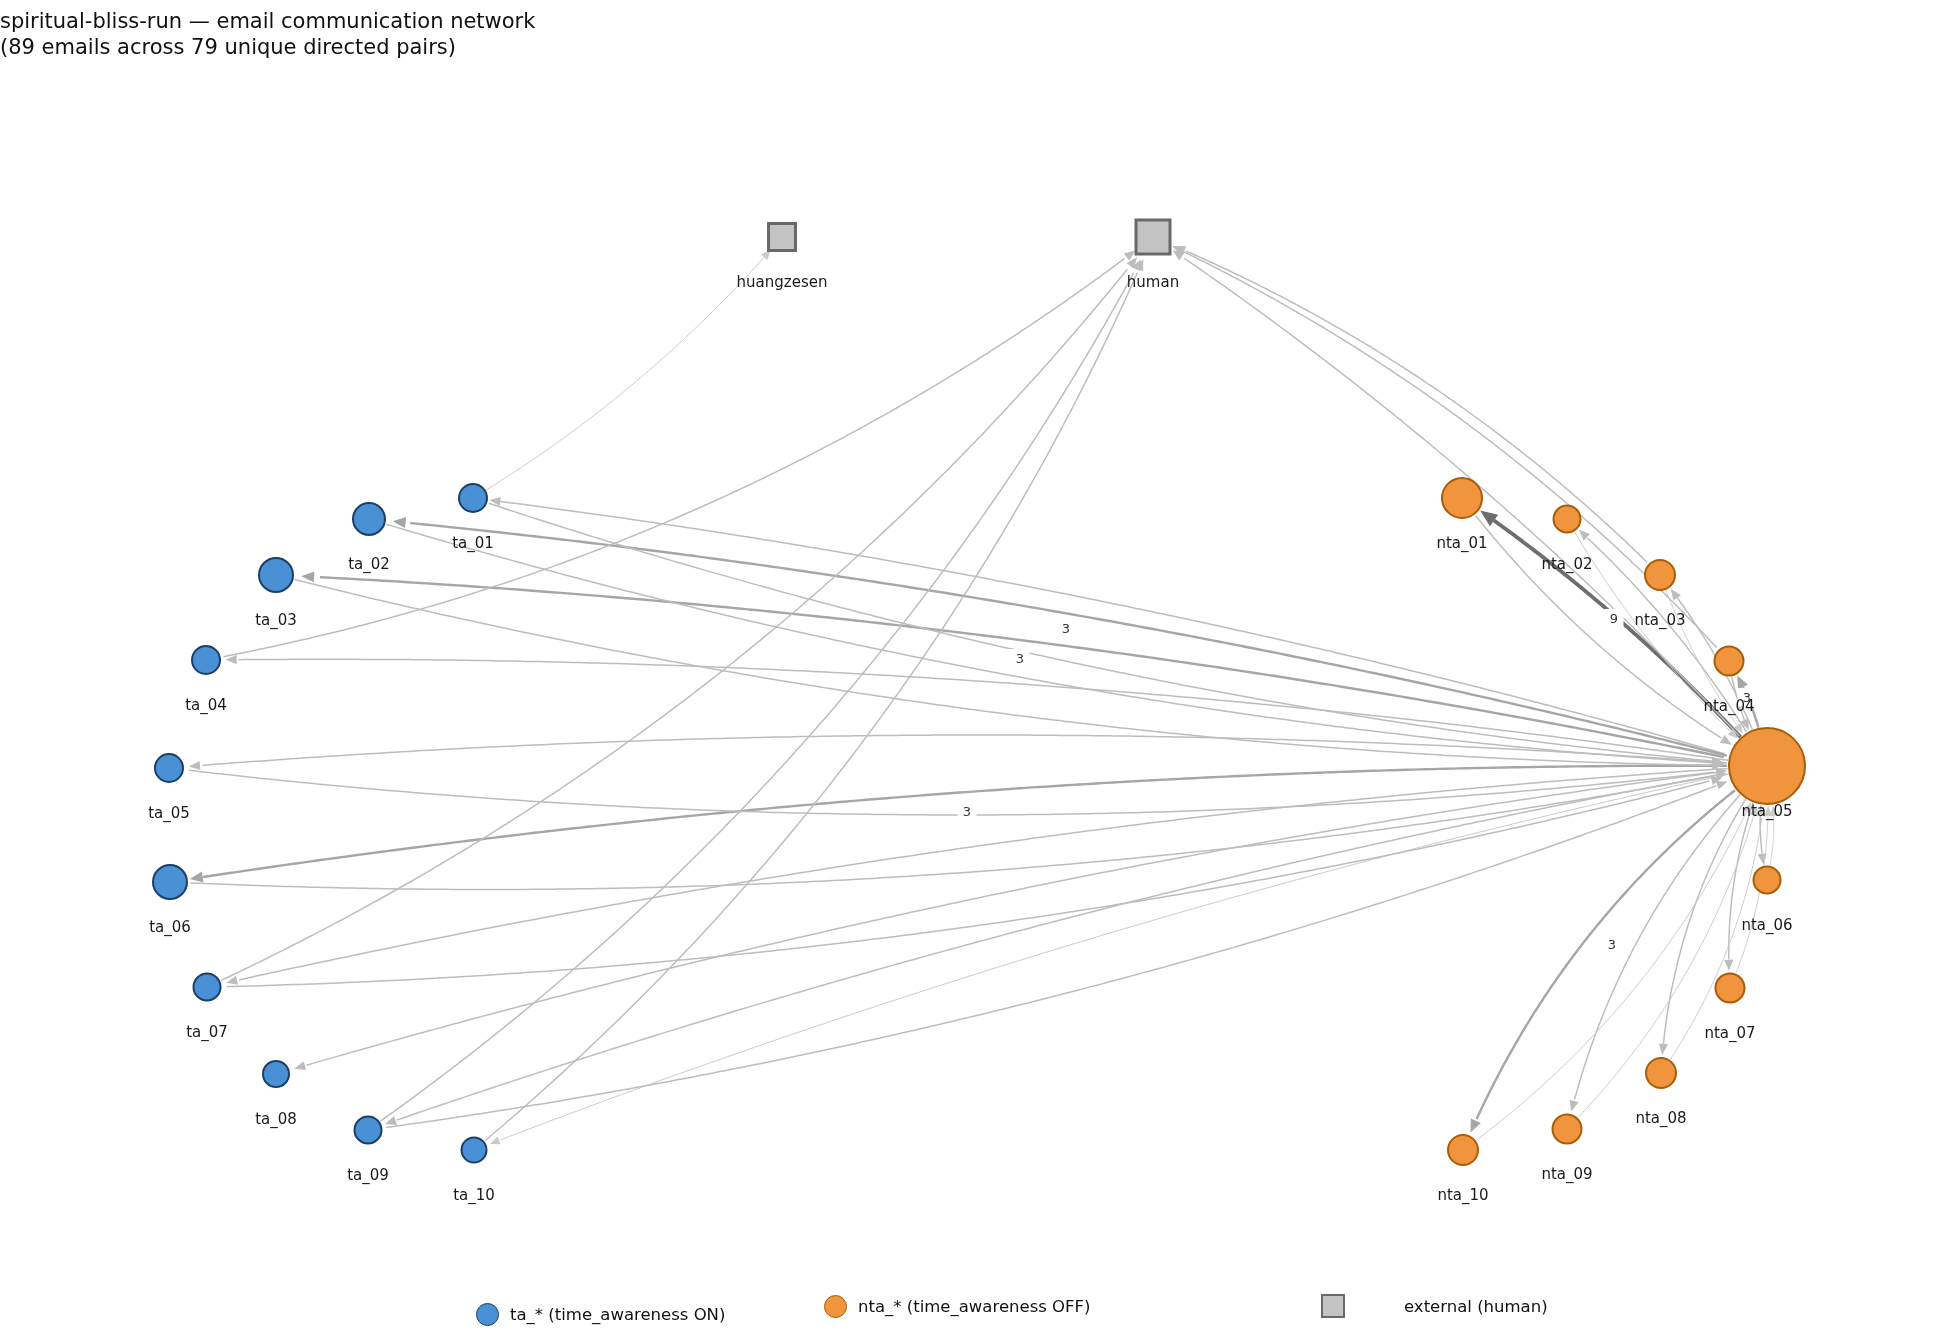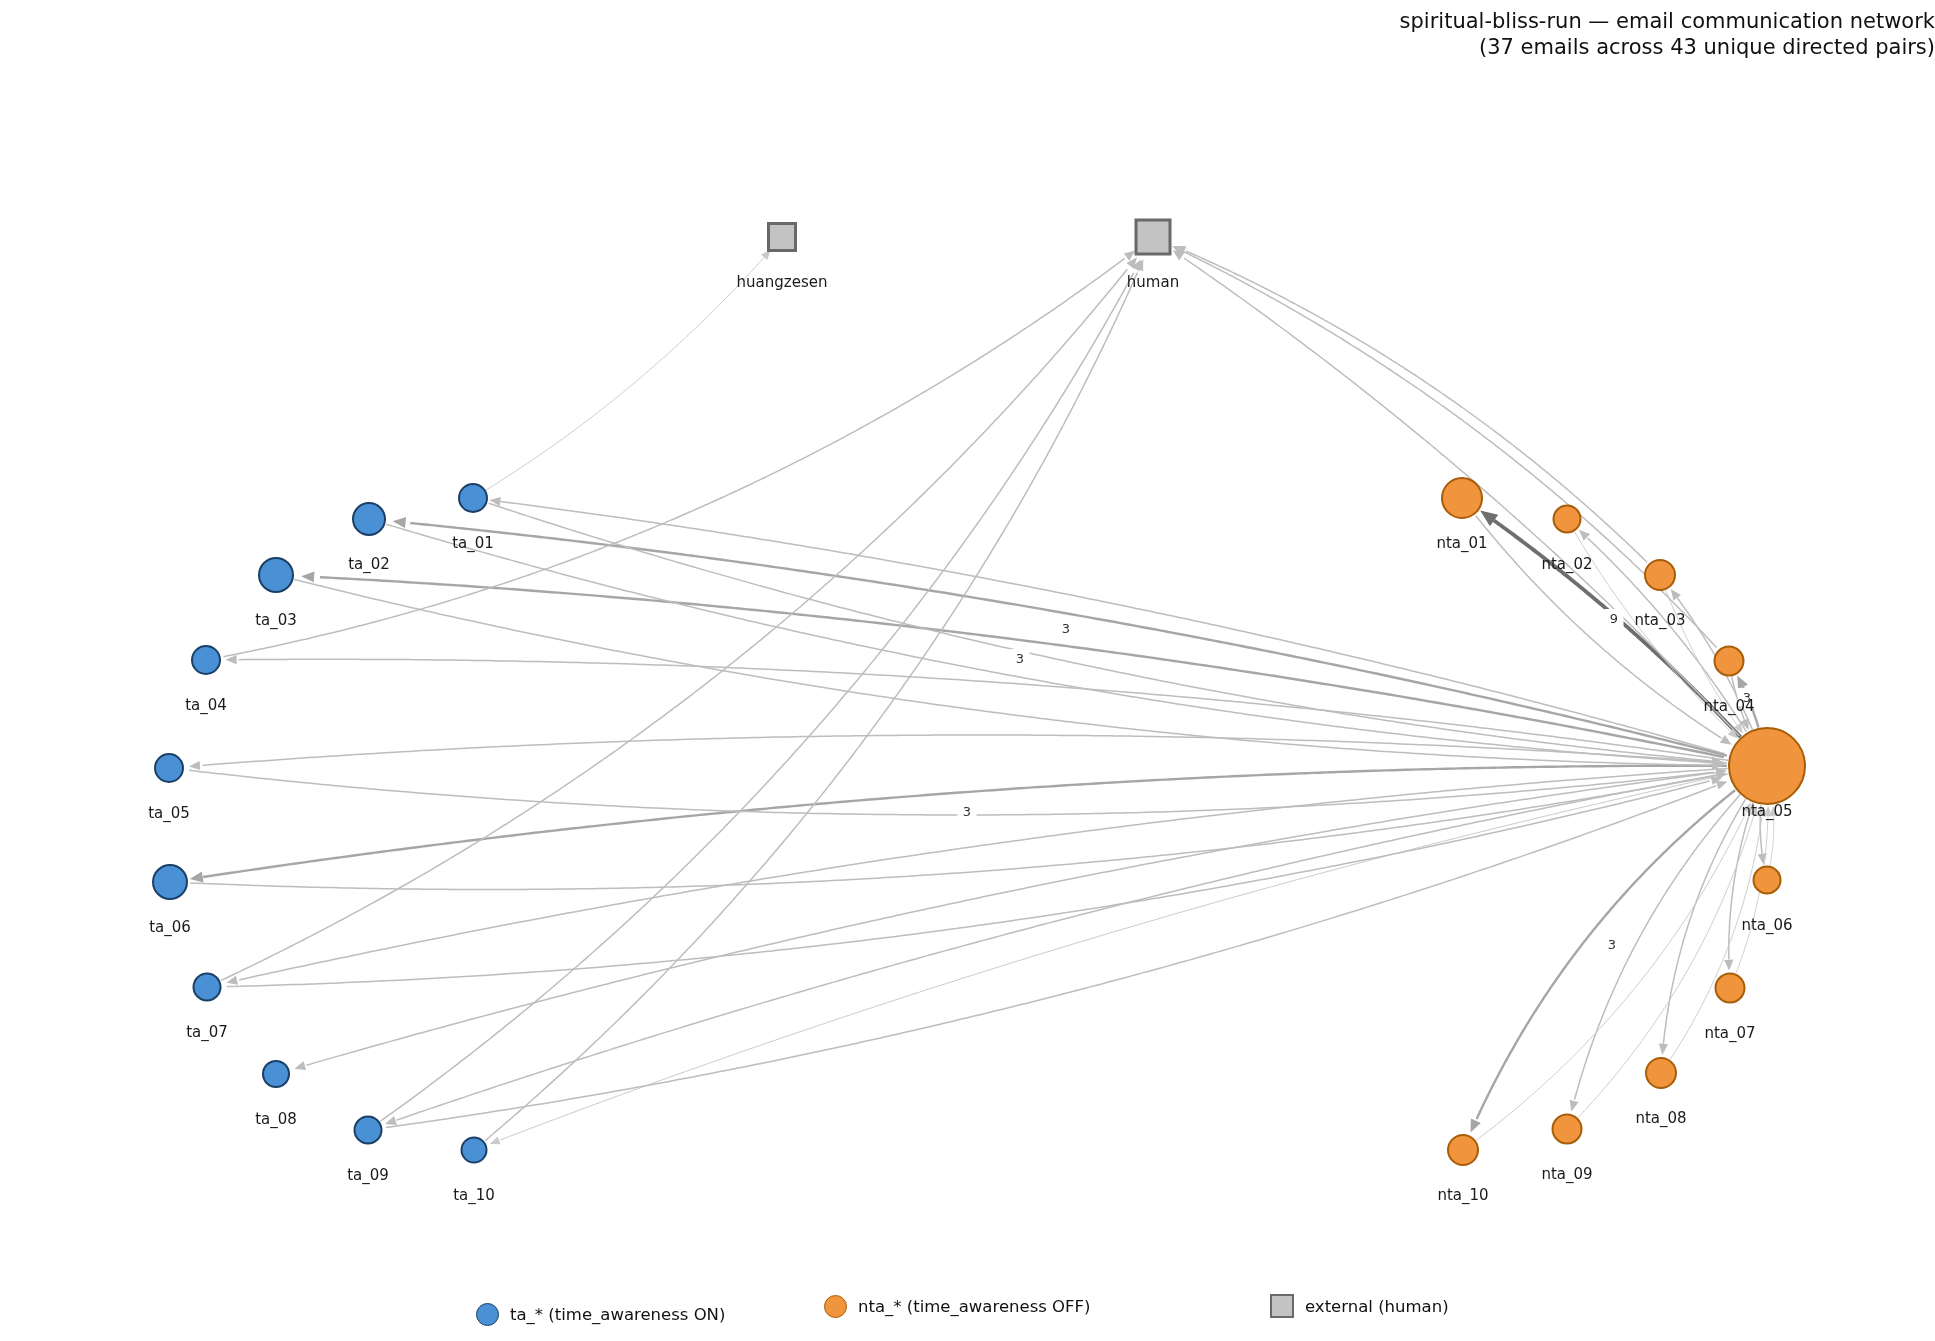--- a/index.html
+++ b/index.html
@@ -1,39 +1,39 @@
 <!DOCTYPE html>
 <html><head>
 <meta charset="utf-8">
 <style>
   html,body{margin:0;padding:0;background:#ffffff;}
   body{width:1935px;height:1341px;position:relative;overflow:hidden;
        font-family:"DejaVu Sans","Liberation Sans",sans-serif;}
-  .figure-title{position:absolute;left:0;right:0;top:8px;text-align:right;color:#111;}
+  .figure-title{position:absolute;left:0;right:0;top:8px;text-align:left;color:#111;}
   .figure-title .t1{font-size:21px;line-height:26px;}
   .figure-title .t2{font-size:21px;line-height:26px;}
   #graph-svg{position:absolute;left:0;top:0;}
   .legend{position:absolute;top:1291px;left:0;width:100%;height:34px;}
   .legend-item{position:absolute;display:flex;align-items:center;height:30px;}
   .legend-item .marker{display:inline-block;}
   .legend-item .marker.circle{width:21px;height:21px;border-radius:50%;}
   .legend-item .marker.circle.ta{background:#4a90d5;border:1.5px solid #1b3f66;}
   .legend-item .marker.circle.nta{background:#f0943d;border:1.5px solid #a85d08;}
   .legend-item .marker.square{width:20px;height:20px;background:#c3c3c3;border:2.5px solid #696969;}
   .legend-item .label{margin-left:11px;font-size:16.5px;color:#111;white-space:nowrap;}
   #li-ta{left:476px;margin-top:8px;}
   #li-nta{left:824px;}
-  #li-ext{left:1270px;}
+  #li-ext{left:1321px;gap:48px;}
 </style>
 </head>
 <body>
 
 <div class="figure-title">
   <div class="t1">spiritual-bliss-run — email communication network</div>
-  <div class="t2">(37 emails across 43 unique directed pairs)</div>
+  <div class="t2">(89 emails across 79 unique directed pairs)</div>
 </div>
 
 <svg id="graph-svg" width="1935" height="1341" viewBox="0 0 1935 1341">
     <path d="M1724.6 753.7L1719.2 752.2L1713.9 750.7L1708.6 749.2L1703.3 747.7L1698.0 746.2L1692.7 744.7L1687.4 743.2L1682.1 741.7L1676.8 740.2L1671.4 738.7L1666.1 737.2L1660.8 735.8L1655.5 734.3L1650.2 732.8L1644.8 731.3L1639.5 729.9L1634.2 728.4L1628.9 727.0L1623.6 725.5L1618.2 724.1L1612.9 722.6L1607.6 721.2L1602.3 719.7L1596.9 718.3L1591.6 716.9L1586.3 715.4L1581.0 714.0L1575.6 712.6L1570.3 711.2L1565.0 709.8L1559.6 708.4L1554.3 707.0L1549.0 705.6L1543.6 704.2L1538.3 702.8L1533.0 701.4L1527.6 700.0L1522.3 698.6L1517.0 697.2L1511.6 695.8L1506.3 694.5L1501.0 693.1L1495.6 691.7L1490.3 690.4L1484.9 689.0L1479.6 687.6L1474.2 686.3L1468.9 684.9L1463.6 683.6L1458.2 682.3L1452.9 680.9L1447.5 679.6L1442.2 678.3L1436.8 676.9L1431.5 675.6L1426.1 674.3L1420.8 673.0L1415.4 671.7L1410.1 670.4L1404.7 669.0L1399.4 667.7L1394.0 666.4L1388.7 665.2L1383.3 663.9L1377.9 662.6L1372.6 661.3L1367.2 660.0L1361.9 658.7L1356.5 657.5L1351.2 656.2L1345.8 654.9L1340.4 653.7L1335.1 652.4L1329.7 651.1L1324.3 649.9L1319.0 648.6L1313.6 647.4L1308.2 646.2L1302.9 644.9L1297.5 643.7L1292.1 642.5L1286.8 641.2L1281.4 640.0L1276.0 638.8L1270.7 637.6L1265.3 636.4L1259.9 635.2L1254.5 634.0L1249.2 632.8L1243.8 631.6L1238.4 630.4L1233.0 629.2L1227.7 628.0L1222.3 626.8L1216.9 625.6L1211.5 624.4L1206.2 623.3L1200.8 622.1L1195.4 620.9L1190.0 619.8L1184.6 618.6L1179.2 617.5L1173.9 616.3L1168.5 615.2L1163.1 614.0L1157.7 612.9L1152.3 611.7L1146.9 610.6L1141.5 609.5L1136.1 608.4L1130.8 607.2L1125.4 606.1L1120.0 605.0L1114.6 603.9L1109.2 602.8L1103.8 601.7L1098.4 600.6L1093.0 599.5L1087.6 598.4L1082.2 597.3L1076.8 596.2L1071.4 595.1L1066.0 594.1L1060.6 593.0L1055.2 591.9L1049.8 590.8L1044.4 589.8L1039.0 588.7L1033.6 587.7L1028.2 586.6L1022.8 585.6L1017.4 584.5L1012.0 583.5L1006.6 582.4L1001.2 581.4L995.7 580.4L990.3 579.3L984.9 578.3L979.5 577.3L974.1 576.3L968.7 575.2L963.3 574.2L957.9 573.2L952.4 572.2L947.0 571.2L941.6 570.2L936.2 569.2L930.8 568.2L925.4 567.3L919.9 566.3L914.5 565.3L909.1 564.3L903.7 563.4L898.3 562.4L892.8 561.4L887.4 560.5L882.0 559.5L876.6 558.6L871.1 557.6L865.7 556.7L860.3 555.7L854.8 554.8L849.4 553.8L844.0 552.9L838.6 552.0L833.1 551.1L827.7 550.1L822.3 549.2L816.8 548.3L811.4 547.4L806.0 546.5L800.5 545.6L795.1 544.7L789.6 543.8L784.2 542.9L778.8 542.0L773.3 541.1L767.9 540.2L762.4 539.4L757.0 538.5L751.6 537.6L746.1 536.8L740.7 535.9L735.2 535.0L729.8 534.2L724.3 533.3L718.9 532.5L713.4 531.6L708.0 530.8L702.5 530.0L697.1 529.1L691.6 528.3L686.2 527.5L680.7 526.6L675.3 525.8L669.8 525.0L664.4 524.2L658.9 523.4L653.5 522.6L648.0 521.8L642.6 521.0L637.1 520.2L631.6 519.4L626.2 518.6L620.7 517.8L615.3 517.0L609.8 516.3L604.3 515.5L598.9 514.7L593.4 513.9L587.9 513.2L582.5 512.4L577.0 511.7L571.5 510.9L566.1 510.2L560.6 509.4L555.1 508.7L549.7 507.9L544.2 507.2L538.7 506.5L533.2 505.8L527.8 505.0L522.3 504.3L516.8 503.6L511.3 502.9L505.9 502.2L500.4 501.5" fill="none" stroke="#bdbdbd" stroke-width="1.5"></path>
     <polygon points="489.4,500.1 500.9,496.9 499.8,506.0" fill="#bdbdbd"></polygon>
     <path d="M1726.8 755.6L1721.0 754.2L1715.3 752.7L1709.5 751.2L1703.8 749.8L1698.0 748.3L1692.3 746.9L1686.5 745.4L1680.8 744.0L1675.0 742.6L1669.3 741.1L1663.5 739.7L1657.8 738.3L1652.0 736.9L1646.3 735.5L1640.5 734.0L1634.7 732.6L1629.0 731.2L1623.2 729.8L1617.5 728.4L1611.7 727.0L1605.9 725.7L1600.2 724.3L1594.4 722.9L1588.6 721.5L1582.9 720.1L1577.1 718.8L1571.4 717.4L1565.6 716.0L1559.8 714.7L1554.1 713.3L1548.3 712.0L1542.5 710.6L1536.7 709.3L1531.0 708.0L1525.2 706.6L1519.4 705.3L1513.7 704.0L1507.9 702.6L1502.1 701.3L1496.3 700.0L1490.6 698.7L1484.8 697.4L1479.0 696.1L1473.2 694.8L1467.5 693.5L1461.7 692.2L1455.9 690.9L1450.1 689.6L1444.3 688.4L1438.6 687.1L1432.8 685.8L1427.0 684.5L1421.2 683.3L1415.4 682.0L1409.6 680.8L1403.9 679.5L1398.1 678.3L1392.3 677.0L1386.5 675.8L1380.7 674.5L1374.9 673.3L1369.1 672.1L1363.3 670.9L1357.5 669.6L1351.7 668.4L1346.0 667.2L1340.2 666.0L1334.4 664.8L1328.6 663.6L1322.8 662.4L1317.0 661.2L1311.2 660.0L1305.4 658.8L1299.6 657.6L1293.8 656.5L1288.0 655.3L1282.2 654.1L1276.4 652.9L1270.6 651.8L1264.8 650.6L1259.0 649.5L1253.2 648.3L1247.4 647.2L1241.6 646.0L1235.8 644.9L1230.0 643.7L1224.2 642.6L1218.4 641.5L1212.5 640.4L1206.7 639.2L1200.9 638.1L1195.1 637.0L1189.3 635.9L1183.5 634.8L1177.7 633.7L1171.9 632.6L1166.1 631.5L1160.2 630.4L1154.4 629.3L1148.6 628.2L1142.8 627.2L1137.0 626.1L1131.2 625.0L1125.3 624.0L1119.5 622.9L1113.7 621.8L1107.9 620.8L1102.1 619.7L1096.2 618.7L1090.4 617.6L1084.6 616.6L1078.8 615.6L1072.9 614.5L1067.1 613.5L1061.3 612.5L1055.5 611.5L1049.6 610.5L1043.8 609.4L1038.0 608.4L1032.1 607.4L1026.3 606.4L1020.5 605.4L1014.7 604.4L1008.8 603.5L1003.0 602.5L997.2 601.5L991.3 600.5L985.5 599.5L979.7 598.6L973.8 597.6L968.0 596.6L962.1 595.7L956.3 594.7L950.5 593.8L944.6 592.8L938.8 591.9L932.9 591.0L927.1 590.0L921.3 589.1L915.4 588.2L909.6 587.2L903.7 586.3L897.9 585.4L892.0 584.5L886.2 583.6L880.3 582.7L874.5 581.8L868.6 580.9L862.8 580.0L856.9 579.1L851.1 578.2L845.2 577.4L839.4 576.5L833.5 575.6L827.7 574.7L821.8 573.9L816.0 573.0L810.1 572.2L804.3 571.3L798.4 570.5L792.5 569.6L786.7 568.8L780.8 567.9L775.0 567.1L769.1 566.3L763.3 565.4L757.4 564.6L751.5 563.8L745.7 563.0L739.8 562.2L733.9 561.4L728.1 560.6L722.2 559.8L716.3 559.0L710.5 558.2L704.6 557.4L698.7 556.6L692.9 555.8L687.0 555.1L681.1 554.3L675.3 553.5L669.4 552.8L663.5 552.0L657.6 551.3L651.8 550.5L645.9 549.8L640.0 549.0L634.1 548.3L628.3 547.5L622.4 546.8L616.5 546.1L610.6 545.4L604.7 544.6L598.9 543.9L593.0 543.2L587.1 542.5L581.2 541.8L575.3 541.1L569.5 540.4L563.6 539.7L557.7 539.0L551.8 538.3L545.9 537.6L540.0 537.0L534.1 536.3L528.2 535.6L522.4 535.0L516.5 534.3L510.6 533.6L504.7 533.0L498.8 532.3L492.9 531.7L487.0 531.0L481.1 530.4L475.2 529.8L469.3 529.1L463.4 528.5L457.5 527.9L451.6 527.3L445.7 526.6L439.8 526.0L433.9 525.4L428.0 524.8L422.1 524.2L416.2 523.6L410.3 523.0" fill="none" stroke="#a6a6a6" stroke-width="2.4"></path>
     <polygon points="392.6,521.3 406.1,517.1 405.0,528.0" fill="#a6a6a6"></polygon>
     <path d="M1723.9 757.1L1717.8 755.8L1711.6 754.5L1705.5 753.3L1699.3 752.0L1693.2 750.8L1687.0 749.5L1680.9 748.3L1674.7 747.1L1668.6 745.8L1662.4 744.6L1656.2 743.4L1650.1 742.2L1643.9 741.0L1637.8 739.8L1631.6 738.6L1625.4 737.4L1619.3 736.2L1613.1 735.0L1607.0 733.8L1600.8 732.6L1594.6 731.4L1588.5 730.2L1582.3 729.1L1576.1 727.9L1570.0 726.7L1563.8 725.6L1557.6 724.4L1551.5 723.3L1545.3 722.1L1539.1 721.0L1533.0 719.9L1526.8 718.7L1520.6 717.6L1514.5 716.5L1508.3 715.4L1502.1 714.2L1495.9 713.1L1489.8 712.0L1483.6 710.9L1477.4 709.8L1471.2 708.7L1465.1 707.6L1458.9 706.5L1452.7 705.5L1446.5 704.4L1440.4 703.3L1434.2 702.2L1428.0 701.2L1421.8 700.1L1415.7 699.0L1409.5 698.0L1403.3 696.9L1397.1 695.9L1390.9 694.8L1384.8 693.8L1378.6 692.8L1372.4 691.7L1366.2 690.7L1360.0 689.7L1353.8 688.7L1347.7 687.7L1341.5 686.7L1335.3 685.6L1329.1 684.6L1322.9 683.7L1316.7 682.7L1310.5 681.7L1304.3 680.7L1298.2 679.7L1292.0 678.7L1285.8 677.8L1279.6 676.8L1273.4 675.8L1267.2 674.9L1261.0 673.9L1254.8 673.0L1248.6 672.0L1242.4 671.1L1236.2 670.1L1230.0 669.2L1223.8 668.3L1217.7 667.3L1211.5 666.4L1205.3 665.5L1199.1 664.6L1192.9 663.7L1186.7 662.8L1180.5 661.9L1174.3 661.0L1168.1 660.1L1161.9 659.2L1155.7 658.3L1149.5 657.4L1143.3 656.5L1137.1 655.7L1130.9 654.8L1124.7 653.9L1118.4 653.1L1112.2 652.2L1106.0 651.4L1099.8 650.5L1093.6 649.7L1087.4 648.8L1081.2 648.0L1075.0 647.2L1068.8 646.4L1062.6 645.5L1056.4 644.7L1050.2 643.9L1044.0 643.1L1037.7 642.3L1031.5 641.5L1025.3 640.7L1019.1 639.9L1012.9 639.1L1006.7 638.3L1000.5 637.5L994.3 636.8L988.0 636.0L981.8 635.2L975.6 634.4L969.4 633.7L963.2 632.9L957.0 632.2L950.7 631.4L944.5 630.7L938.3 629.9L932.1 629.2L925.9 628.5L919.6 627.7L913.4 627.0L907.2 626.3L901.0 625.6L894.7 624.9L888.5 624.2L882.3 623.5L876.1 622.8L869.8 622.1L863.6 621.4L857.4 620.7L851.2 620.0L844.9 619.3L838.7 618.7L832.5 618.0L826.2 617.3L820.0 616.7L813.8 616.0L807.6 615.4L801.3 614.7L795.1 614.1L788.9 613.4L782.6 612.8L776.4 612.2L770.2 611.5L763.9 610.9L757.7 610.3L751.5 609.7L745.2 609.1L739.0 608.5L732.7 607.9L726.5 607.3L720.3 606.7L714.0 606.1L707.8 605.5L701.6 604.9L695.3 604.3L689.1 603.7L682.8 603.2L676.6 602.6L670.3 602.0L664.1 601.5L657.9 600.9L651.6 600.4L645.4 599.8L639.1 599.3L632.9 598.8L626.6 598.2L620.4 597.7L614.1 597.2L607.9 596.7L601.6 596.1L595.4 595.6L589.1 595.1L582.9 594.6L576.6 594.1L570.4 593.6L564.1 593.1L557.9 592.6L551.6 592.2L545.4 591.7L539.1 591.2L532.9 590.7L526.6 590.3L520.4 589.8L514.1 589.3L507.9 588.9L501.6 588.4L495.3 588.0L489.1 587.6L482.8 587.1L476.6 586.7L470.3 586.3L464.0 585.8L457.8 585.4L451.5 585.0L445.3 584.6L439.0 584.2L432.7 583.8L426.5 583.4L420.2 583.0L413.9 582.6L407.7 582.2L401.4 581.8L395.2 581.4L388.9 581.0L382.6 580.7L376.4 580.3L370.1 579.9L363.8 579.6L357.5 579.2L351.3 578.9L345.0 578.5L338.7 578.2L332.5 577.9L326.2 577.5L319.9 577.2" fill="none" stroke="#a6a6a6" stroke-width="2.4"></path>
     <polygon points="301.1,576.2 314.4,571.4 313.8,582.3" fill="#a6a6a6"></polygon>
     <path d="M1728.2 760.3L1721.7 759.4L1715.2 758.4L1708.8 757.5L1702.3 756.6L1695.8 755.7L1689.4 754.8L1682.9 753.9L1676.4 753.0L1669.9 752.1L1663.5 751.2L1657.0 750.3L1650.5 749.4L1644.0 748.5L1637.6 747.6L1631.1 746.8L1624.6 745.9L1618.1 745.0L1611.7 744.2L1605.2 743.3L1598.7 742.5L1592.2 741.6L1585.8 740.8L1579.3 739.9L1572.8 739.1L1566.3 738.3L1559.8 737.4L1553.4 736.6L1546.9 735.8L1540.4 735.0L1533.9 734.2L1527.5 733.4L1521.0 732.6L1514.5 731.8L1508.0 731.0L1501.5 730.2L1495.0 729.4L1488.6 728.6L1482.1 727.9L1475.6 727.1L1469.1 726.3L1462.6 725.6L1456.2 724.8L1449.7 724.1L1443.2 723.3L1436.7 722.6L1430.2 721.8L1423.7 721.1L1417.3 720.4L1410.8 719.6L1404.3 718.9L1397.8 718.2L1391.3 717.5L1384.8 716.8L1378.3 716.1L1371.9 715.4L1365.4 714.7L1358.9 714.0L1352.4 713.3L1345.9 712.6L1339.4 712.0L1332.9 711.3L1326.4 710.6L1319.9 709.9L1313.5 709.3L1307.0 708.6L1300.5 708.0L1294.0 707.3L1287.5 706.7L1281.0 706.0L1274.5 705.4L1268.0 704.8L1261.5 704.2L1255.0 703.5L1248.6 702.9L1242.1 702.3L1235.6 701.7L1229.1 701.1L1222.6 700.5L1216.1 699.9L1209.6 699.3L1203.1 698.7L1196.6 698.1L1190.1 697.6L1183.6 697.0L1177.1 696.4L1170.6 695.8L1164.1 695.3L1157.6 694.7L1151.1 694.2L1144.6 693.6L1138.1 693.1L1131.6 692.5L1125.1 692.0L1118.6 691.5L1112.1 691.0L1105.6 690.4L1099.1 689.9L1092.6 689.4L1086.1 688.9L1079.6 688.4L1073.1 687.9L1066.6 687.4L1060.1 686.9L1053.6 686.4L1047.1 685.9L1040.6 685.5L1034.1 685.0L1027.6 684.5L1021.1 684.0L1014.6 683.6L1008.1 683.1L1001.6 682.7L995.1 682.2L988.6 681.8L982.1 681.3L975.6 680.9L969.1 680.5L962.6 680.0L956.1 679.6L949.6 679.2L943.1 678.8L936.6 678.4L930.1 678.0L923.6 677.6L917.1 677.2L910.5 676.8L904.0 676.4L897.5 676.0L891.0 675.6L884.5 675.3L878.0 674.9L871.5 674.5L865.0 674.2L858.5 673.8L852.0 673.5L845.5 673.1L838.9 672.8L832.4 672.4L825.9 672.1L819.4 671.8L812.9 671.4L806.4 671.1L799.9 670.8L793.4 670.5L786.8 670.2L780.3 669.9L773.8 669.6L767.3 669.3L760.8 669.0L754.3 668.7L747.8 668.4L741.2 668.1L734.7 667.9L728.2 667.6L721.7 667.3L715.2 667.1L708.7 666.8L702.2 666.5L695.6 666.3L689.1 666.1L682.6 665.8L676.1 665.6L669.6 665.3L663.0 665.1L656.5 664.9L650.0 664.7L643.5 664.5L637.0 664.3L630.4 664.0L623.9 663.8L617.4 663.6L610.9 663.5L604.4 663.3L597.8 663.1L591.3 662.9L584.8 662.7L578.3 662.6L571.8 662.4L565.2 662.2L558.7 662.1L552.2 661.9L545.7 661.8L539.1 661.6L532.6 661.5L526.1 661.4L519.6 661.2L513.0 661.1L506.5 661.0L500.0 660.9L493.5 660.7L486.9 660.6L480.4 660.5L473.9 660.4L467.3 660.3L460.8 660.2L454.3 660.1L447.8 660.1L441.2 660.0L434.7 659.9L428.2 659.8L421.6 659.8L415.1 659.7L408.6 659.6L402.1 659.6L395.5 659.5L389.0 659.5L382.5 659.5L375.9 659.4L369.4 659.4L362.9 659.4L356.3 659.3L349.8 659.3L343.3 659.3L336.7 659.3L330.2 659.3L323.7 659.3L317.1 659.3L310.6 659.3L304.1 659.3L297.5 659.3L291.0 659.3L284.5 659.4L277.9 659.4L271.4 659.4L264.8 659.5L258.3 659.5L251.8 659.6L245.2 659.6L238.7 659.7" fill="none" stroke="#bdbdbd" stroke-width="1.5"></path>

